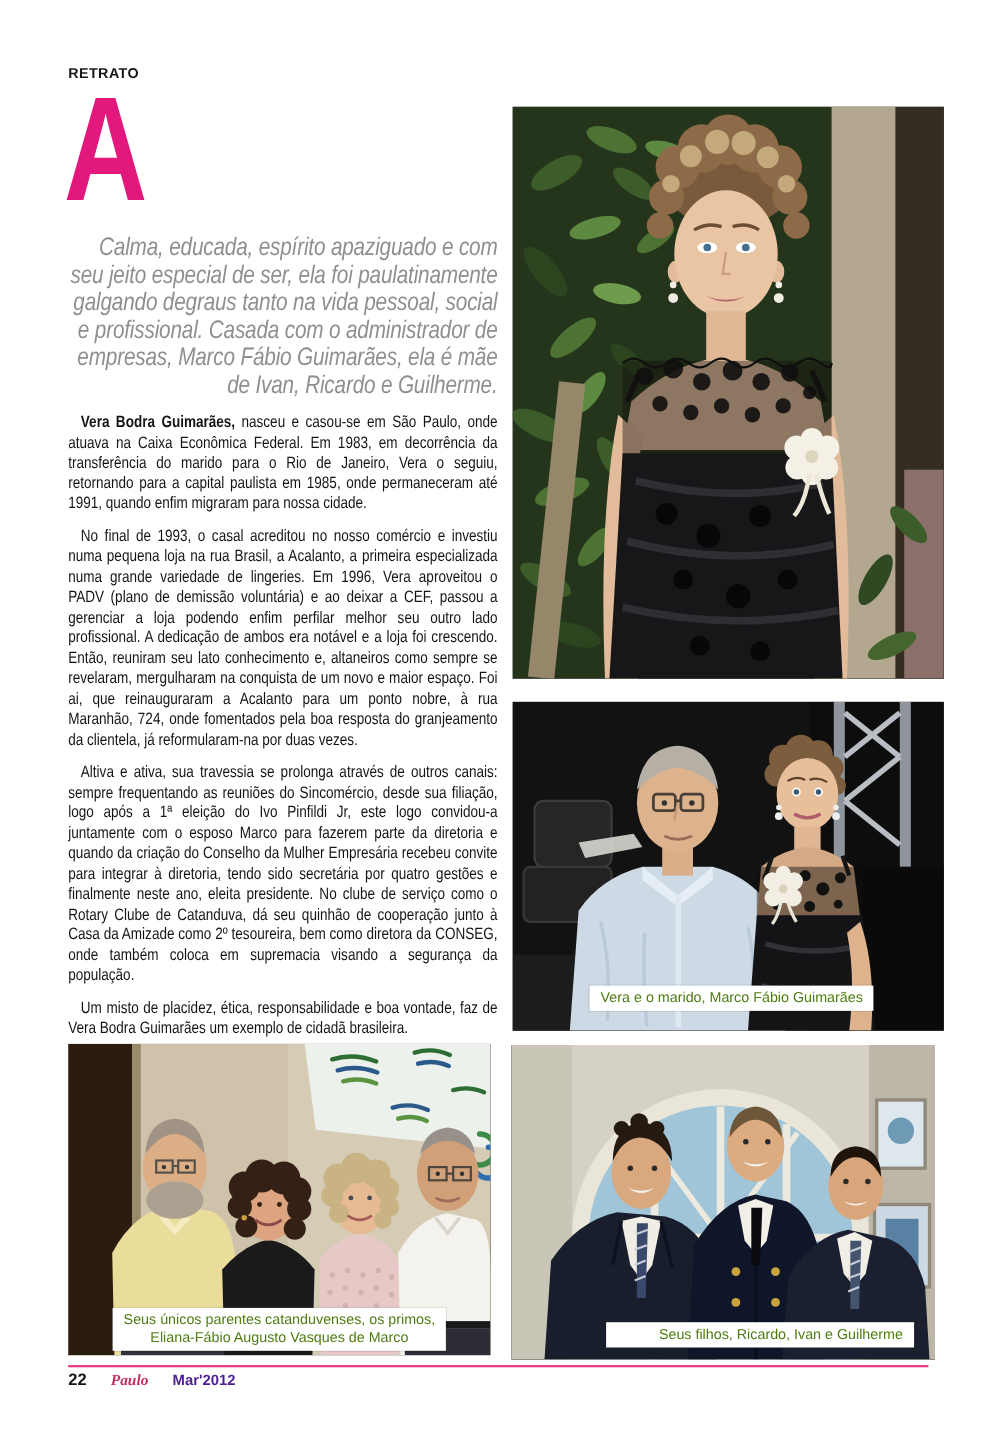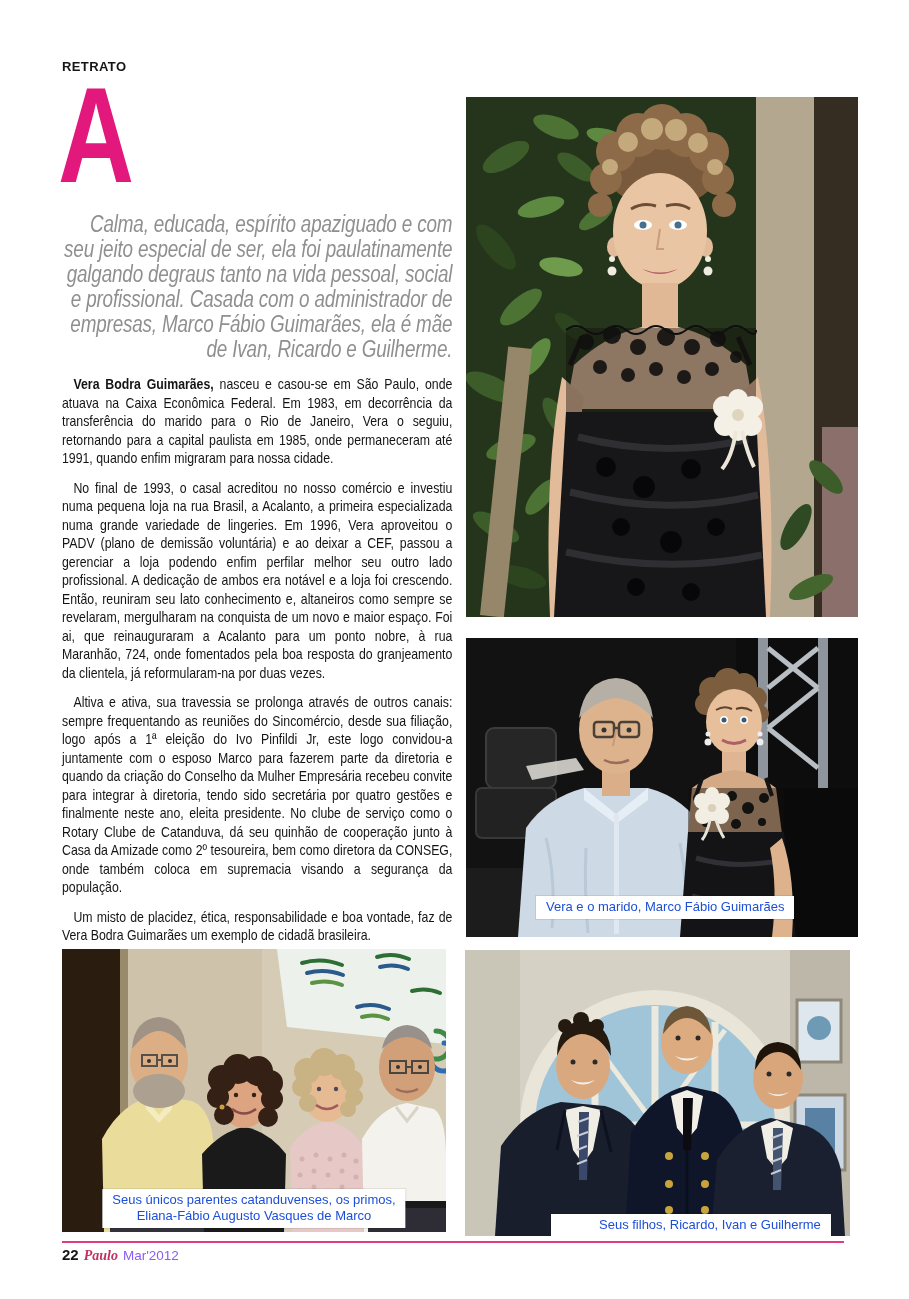--- a/index.html
+++ b/index.html
@@ -31,40 +31,40 @@
   .bodycol{
     position:absolute;left:62px;top:375px;width:476px;
     transform:scaleX(.82);transform-origin:left top;
     font-size:15px;line-height:18.5px;color:#141414;text-align:justify;
   }
   .bodycol p{margin:0 0 11px 0;text-indent:14px;}
   .bodycol .lead{font-weight:bold;}
   .photo{position:absolute;overflow:hidden;background:#222;}
   .photo svg{display:block;width:100%;height:100%;}
   .photo-caption{
-    position:absolute;background:#ffffff;color:#1d4ed8;font-size:13px;
+    position:absolute;background:#ffffff;color:#4d7c0f;font-size:13px;
     line-height:16px;padding:3px 10px 4px;white-space:nowrap;
     box-shadow:0 0 0 1px rgba(0,0,0,.08);
   }
   .photo-caption.center{text-align:center;}
   .fig-portrait{left:466px;top:97px;width:392px;height:520px;}
   .fig-couple{left:466px;top:638px;width:392px;height:299px;}
   .fig-cousins{left:62px;top:949px;width:384px;height:283px;text-decoration:underline;}
   .fig-sons{left:465px;top:950px;width:385px;height:286px;}
   .cap-couple{left:70px;top:258px;}
   .cap-cousins{left:50%;top:240px;transform:translateX(-50%);}
-  .cap-sons{left:86px;top:264px;padding-left:48px;}
+  .cap-sons{left:86px;top:252px;padding-left:48px;}
   .footer-rule{position:absolute;left:62px;top:1241px;width:782px;height:2px;background:#e23a7e;}
   .footer{
-    position:absolute;left:62px;top:1246px;display:flex;align-items:baseline;gap:5px;
+    position:absolute;left:62px;top:1246px;display:flex;align-items:baseline;gap:22px;
   }
   .footer .pageno{font-size:15px;font-weight:bold;color:#161616;}
   .footer .mag{font-size:14px;font-weight:bold;font-style:italic;
     font-family:"Liberation Serif",serif;color:#c13060;}
-  .footer .issue{font-size:13.5px;font-weight:normal;color:#8b5cf6;}
+  .footer .issue{font-size:13.5px;font-weight:bold;color:#4c1d95;}
 </style>
 </head>
 <body>
 
 <div class="page">
 
   <div class="kicker">RETRATO</div>
 
   <div class="dropcap">A</div>
 

